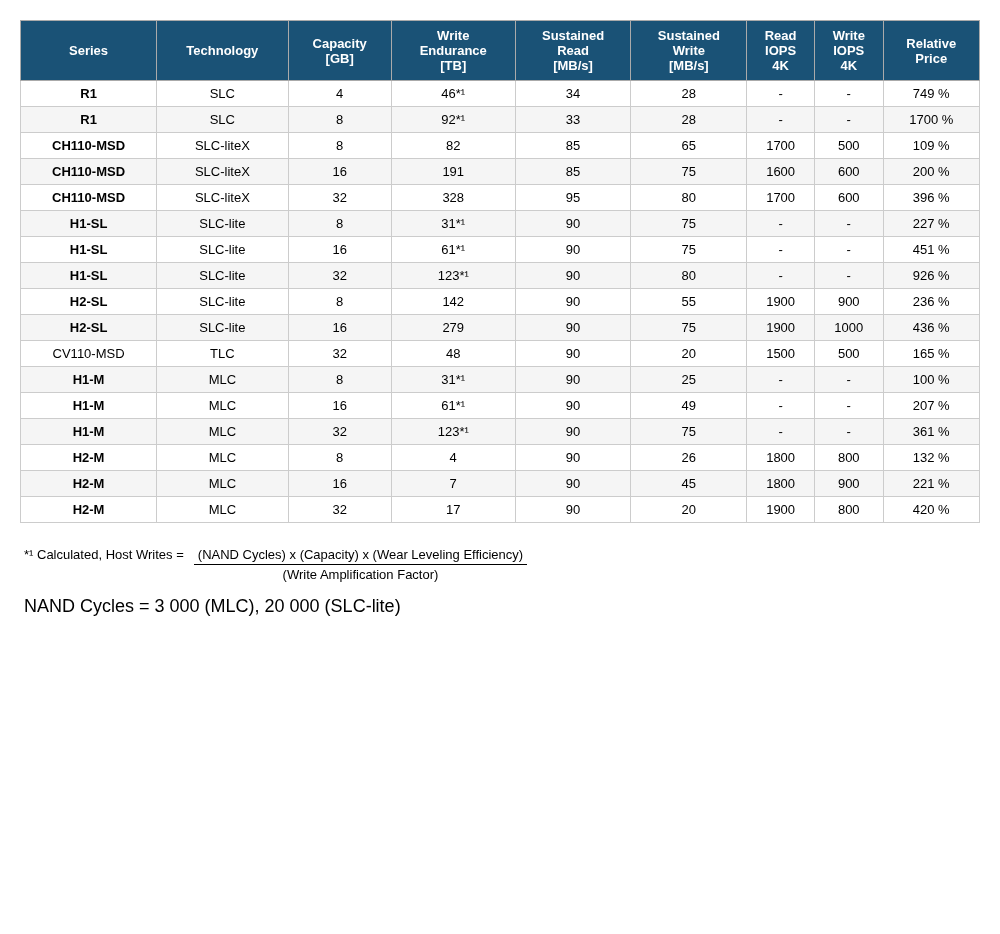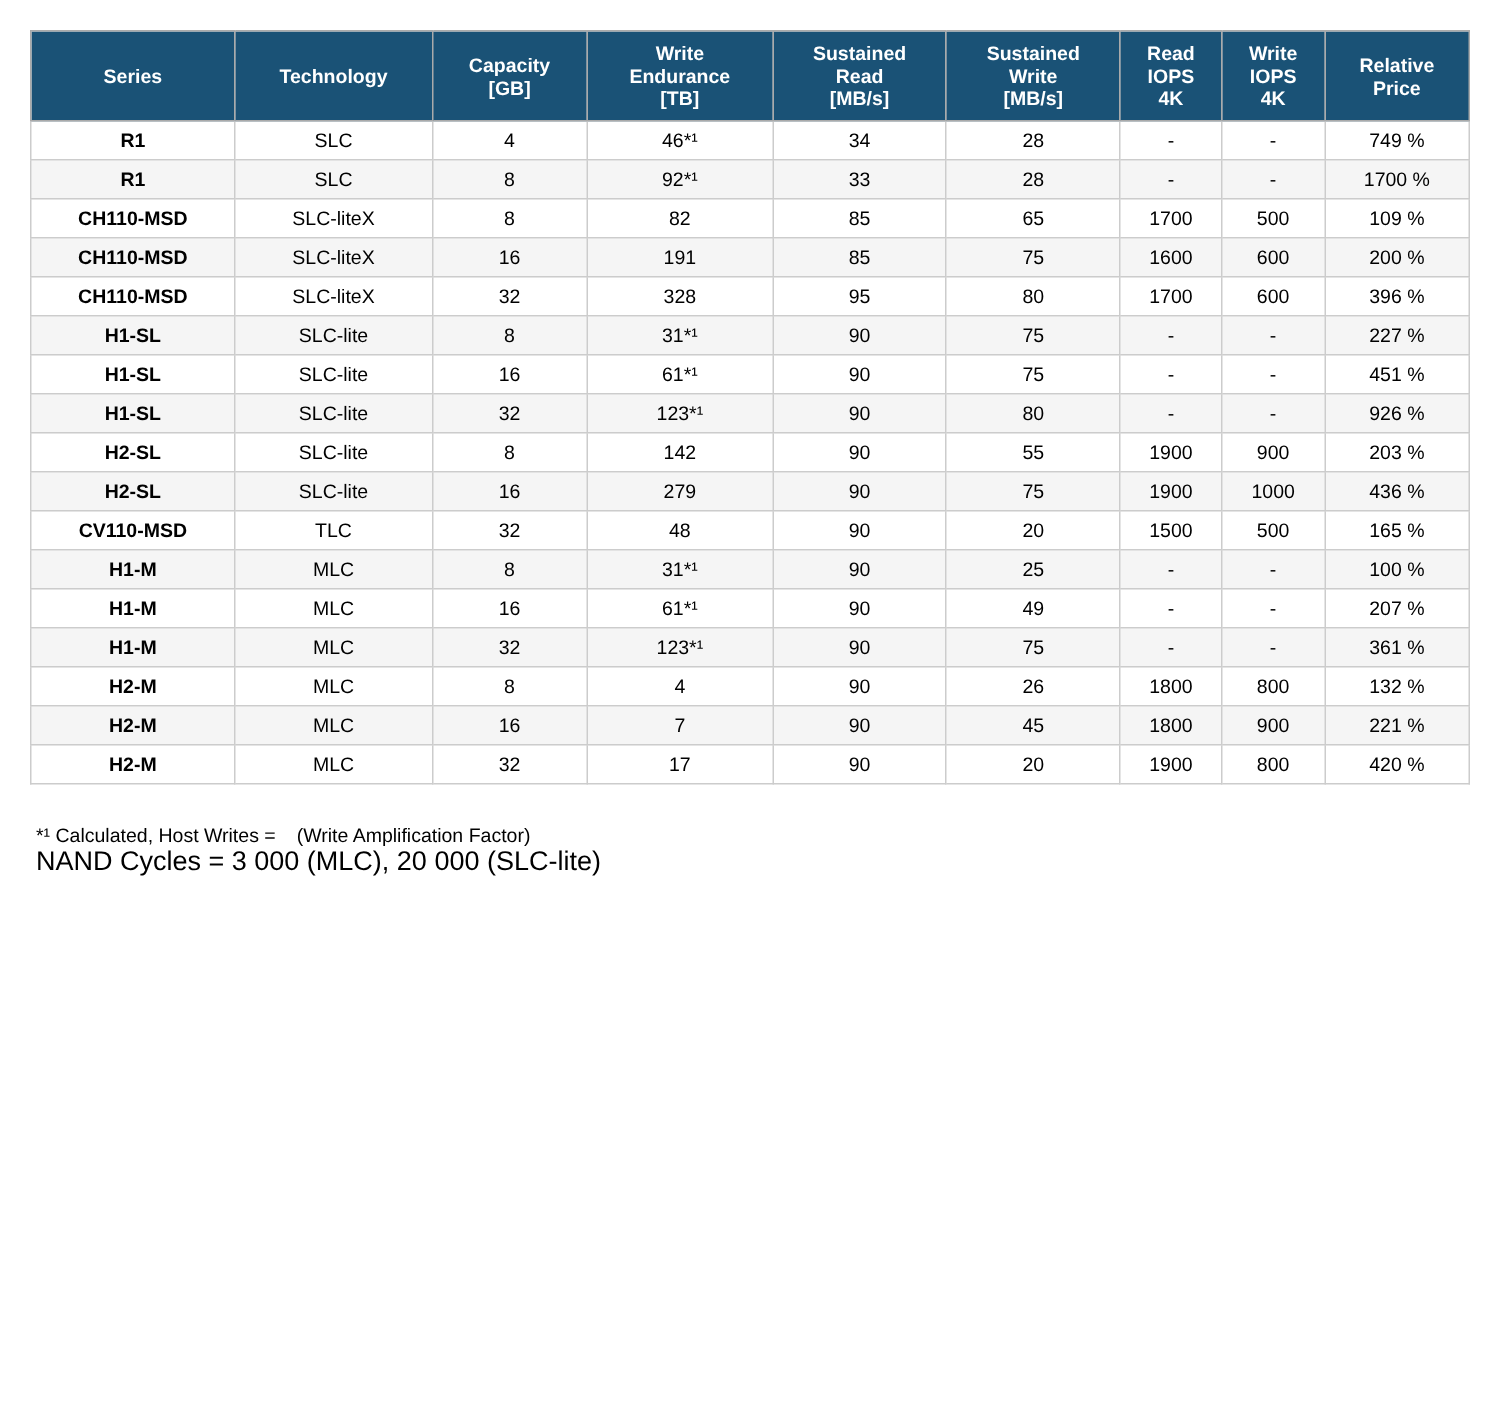--- a/index.html
+++ b/index.html
@@ -53,22 +53,23 @@
     }
     .footnote-line {
       font-size: 18px;
       margin-bottom: 10px;
       display: flex;
       align-items: flex-start;
       text-align: right;
     }
     .footnote-formula {
       display: flex;
-      align-items: flex-end;
+      align-items: flex-start;
       font-size: 13px;
+      margin-bottom: 14px;
     }
     .fraction {
       display: inline-flex;
       flex-direction: column;
       align-items: center;
       margin: 0 4px;
     }
     .fraction .numerator {
       border-bottom: 1.5px solid #000;
       padding: 0 4px 2px 4px;
@@ -188,35 +189,35 @@
         </tr>
         <tr>
           <td class="series-cell" style="font-weight: bold;">H2-SL</td>
           <td>SLC-lite</td>
           <td>8</td>
           <td>142</td>
           <td>90</td>
           <td>55</td>
           <td>1900</td>
           <td>900</td>
-          <td>203 %</td>
+          <td>236 %</td>
         </tr>
         <tr>
           <td class="series-cell" style="font-weight: bold;">H2-SL</td>
           <td>SLC-lite</td>
           <td>16</td>
           <td>279</td>
           <td>90</td>
           <td>75</td>
           <td>1900</td>
           <td>1000</td>
           <td>436 %</td>
         </tr>
         <tr>
-          <td class="series-cell" style="font-weight: bold;">CV110-MSD</td>
+          <td class="series-cell" style="font-weight: normal;">CV110-MSD</td>
           <td>TLC</td>
           <td>32</td>
           <td>48</td>
           <td>90</td>
           <td>20</td>
           <td>1500</td>
           <td>500</td>
           <td>165 %</td>
         </tr>
         <tr>
@@ -286,20 +287,21 @@
           <td>420 %</td>
         </tr>
       </tbody>
   </table>
 
   <div class="footnote-section">
     <div class="footnote-formula">
       <span>*¹ Calculated, Host Writes =</span>
       <span style="margin-left:6px;"></span>
       <span class="fraction">
+        <span class="numerator">(NAND Cycles) x (Capacity) x (Wear Leveling Efficiency)</span>
         <span class="denominator">(Write Amplification Factor)</span>
       </span>
     </div>
     <div class="footnote-line">
       <span>NAND Cycles = 3 000 (MLC), 20 000 (SLC-lite)</span>
     </div>
   </div>
 </div>
 
 </body></html>

